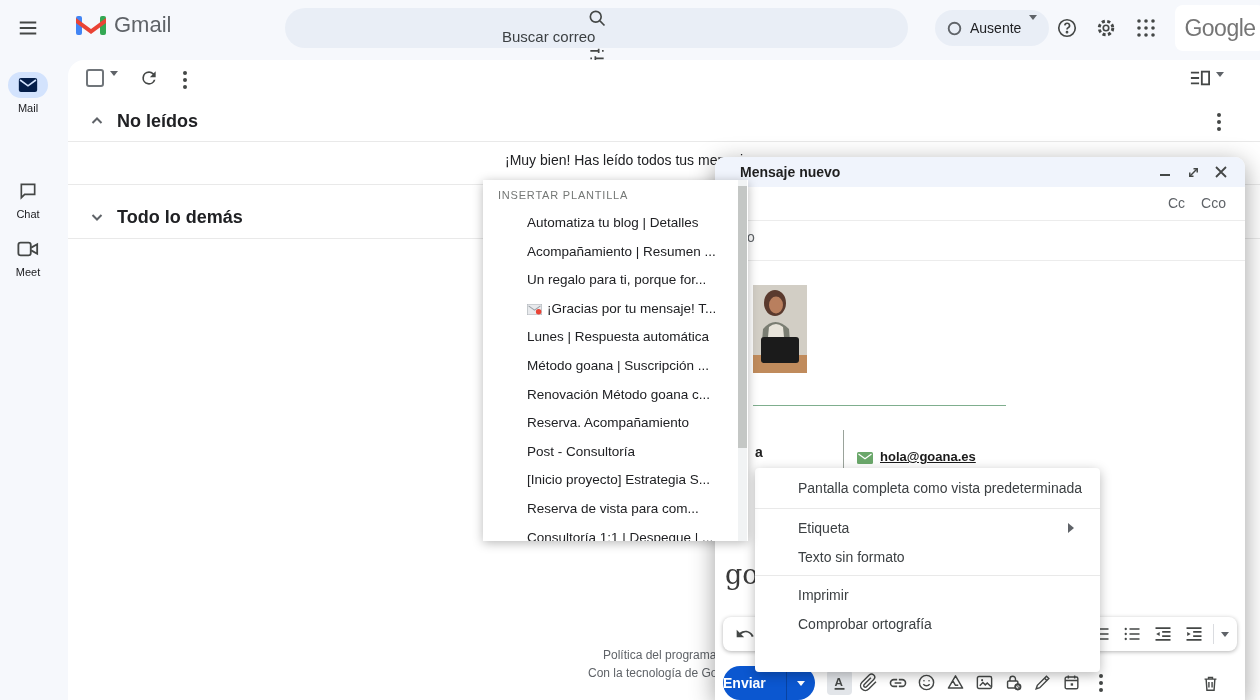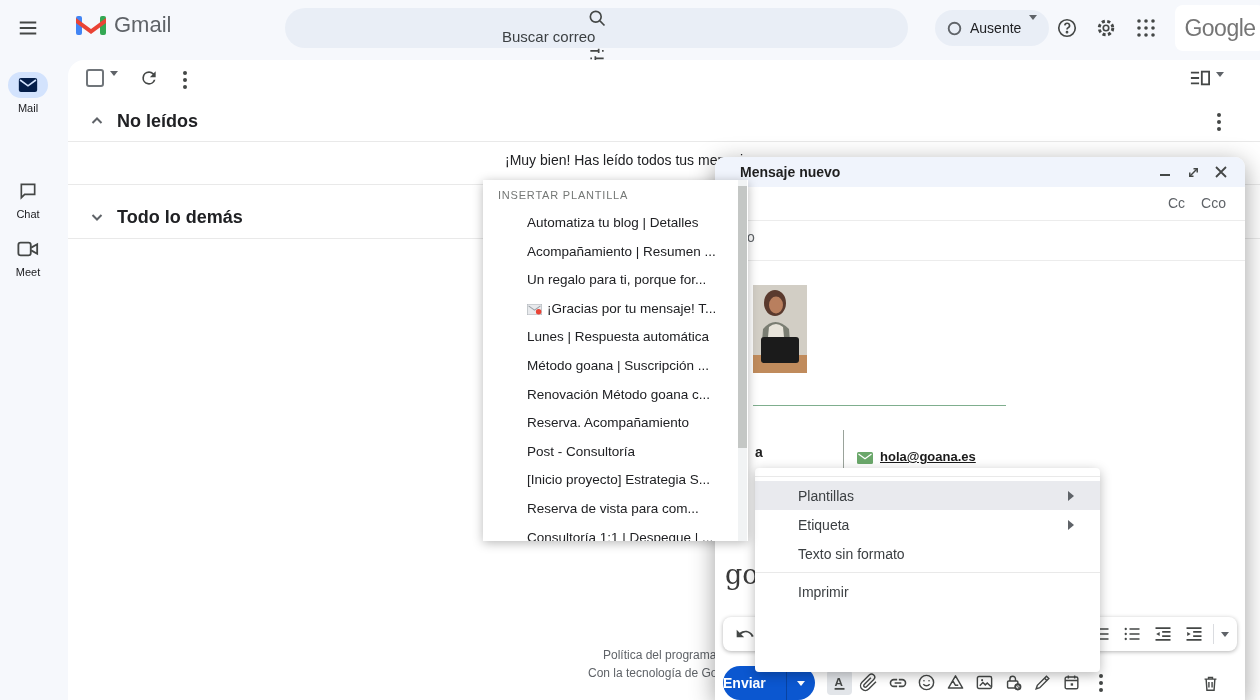--- a/index.html
+++ b/index.html
@@ -455,29 +455,31 @@
       <span>Reserva de vista para com...</span>
     </div>
   <div class="tpl-item">
       <span>Consultoría 1:1 | Despegue | ...</span>
     </div>
   <div class="tpl-track"></div>
   <div class="tpl-thumb"></div>
 </div>
 
 <div class="menu">
+  <div class="menu-item" style="height:32px">
+      <span>Pantalla completa como vista predeterminada</span>
+    </div>
   <div class="menu-sep"></div>
-  <div class="menu-item hl">
-      <span>Plantillas</span>
-      <span class="sub-arrow"></span>
-    </div>
   <div class="menu-item">
       <span>Etiqueta</span>
       <span class="sub-arrow"></span>
     </div>
   <div class="menu-item">
       <span>Texto sin formato</span>
     </div>
   <div class="menu-sep"></div>
   <div class="menu-item">
       <span>Imprimir</span>
     </div>
+  <div class="menu-item">
+      <span>Comprobar ortografía</span>
+    </div>
 </div>
 
 </body></html>

